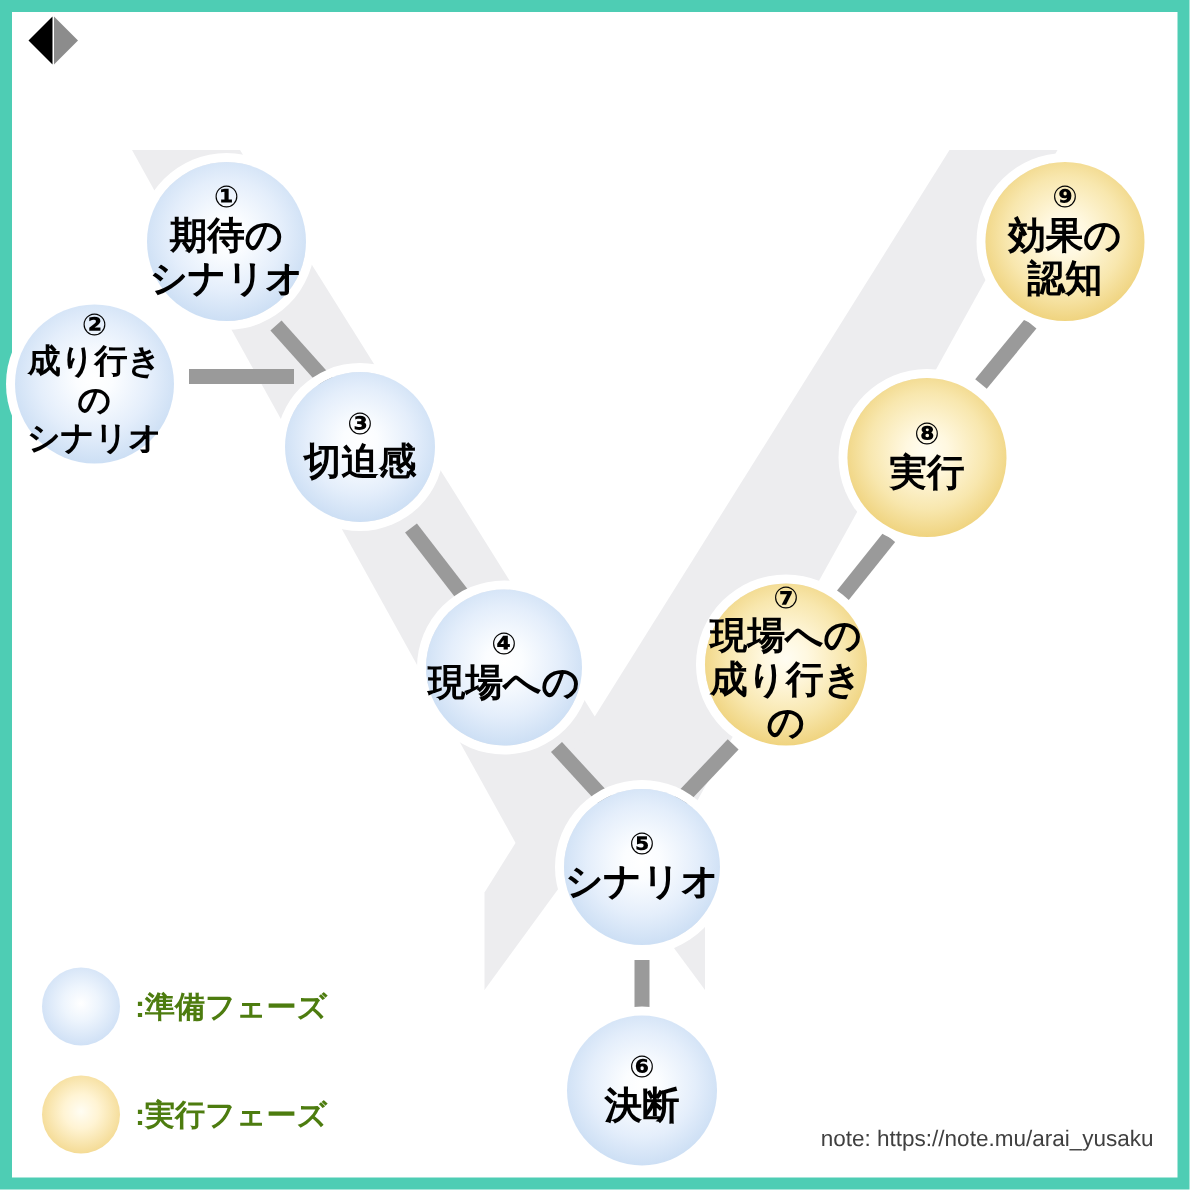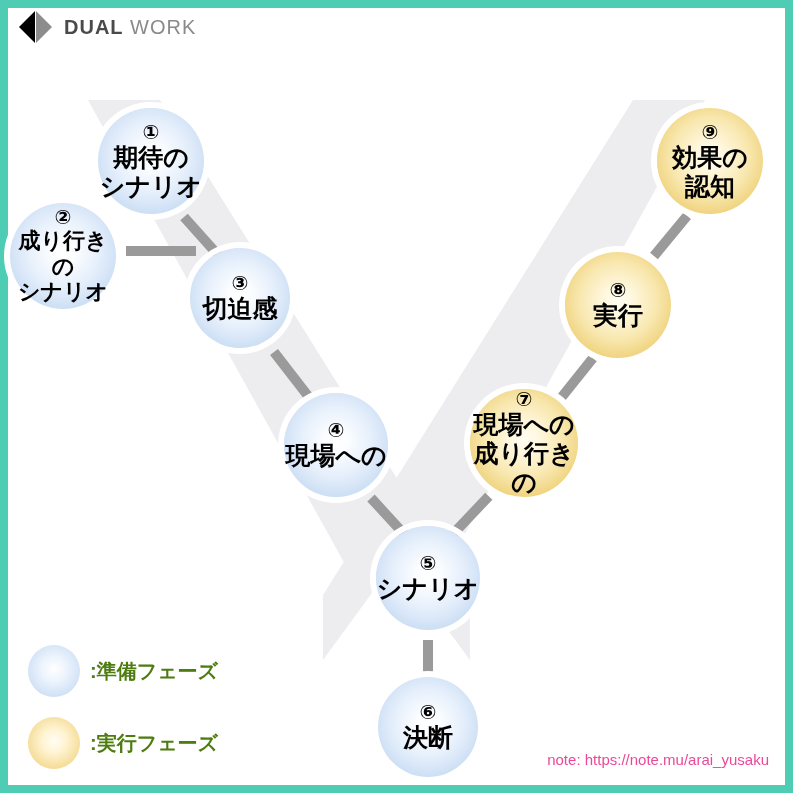--- a/index.html
+++ b/index.html
@@ -67,21 +67,21 @@
   }
   .legend-dot.yellow{
     background:radial-gradient(circle at 50% 46%, #fffdf3 0%, #fff4d4 30%, #f5dd9a 70%, #ecc964 100%);
   }
   .legend-label{
     margin-left:10px;font-size:20px;font-weight:bold;color:#4d7c0f;white-space:nowrap;
   }
   
   .footer{
     position:absolute;right:24px;bottom:22px;text-align:right;
-    font-size:15px;color:#ec4899;line-height:1.45;
+    font-size:15px;color:#404040;line-height:1.45;
   }
   .footer div{white-space:nowrap;}
 </style>
 </head>
 <body>
 
 <div id="canvas">
 
   <div class="frame-outer"></div>
   <div class="frame-inner"></div>
@@ -94,23 +94,20 @@
 
     <polygon points="396,560 470,660 323,660" fill="#ffffff"></polygon>
   </svg>
 
   <div class="logo-wrap">
     <div class="logo-mark">
       <svg width="36" height="36" viewBox="0 0 36 36">
         <polygon points="17,2 17,34 1,18" fill="#000000"></polygon>
         <polygon points="18,2 34,18 18,34" fill="#8c8c8c"></polygon>
       </svg>
-    </div>
-    <div class="logo-text">
-      <span class="dual">DUAL</span><span>&nbsp;</span><span class="work">WORK</span>
     </div>
   </div>
 
 
   <div id="connector-layer">
       <div class="conn" style="left: 126px; top: 246px; width: 70px; height: 10px; transform: rotate(0deg);"></div>
       <div class="conn" style="left: 184px; top: 212px; width: 50.9902px; height: 10px; transform: rotate(48.1798deg);"></div>
       <div class="conn" style="left: 274px; top: 347px; width: 55.6058px; height: 10px; transform: rotate(52.3058deg);"></div>
       <div class="conn" style="left: 371px; top: 493px; width: 48.8365px; height: 10px; transform: rotate(47.4896deg);"></div>
       <div class="conn" style="left: 428px; top: 635px; width: 32px; height: 10px; transform: rotate(90deg);"></div>

